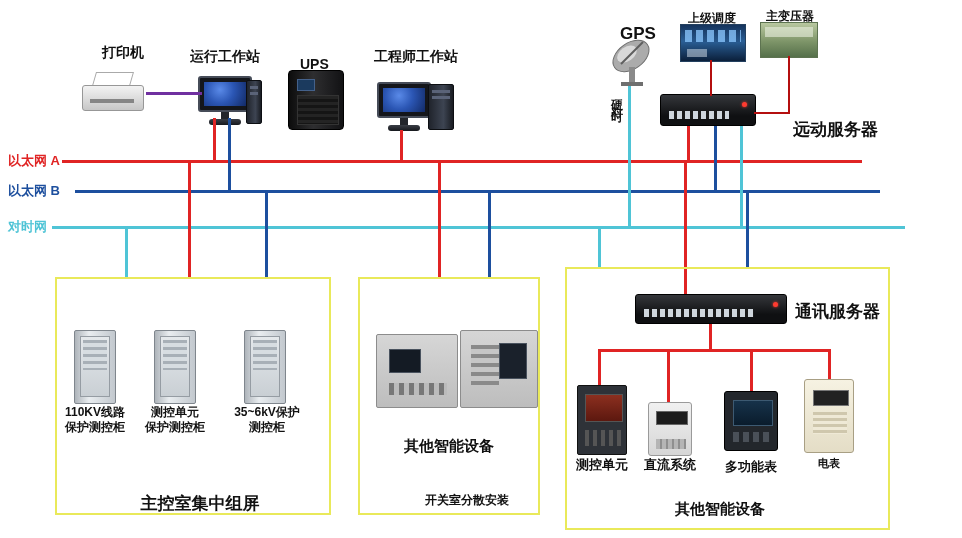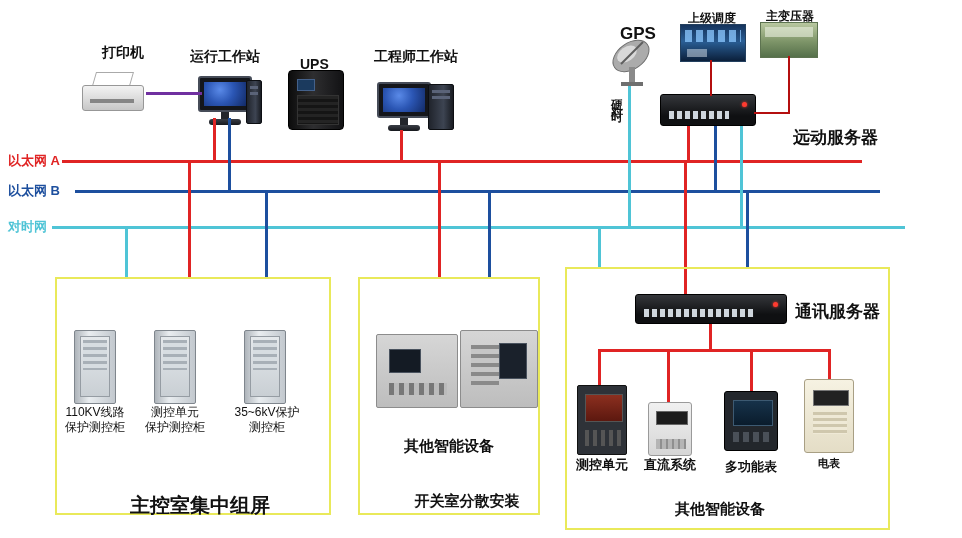--- a/index.html
+++ b/index.html
@@ -17,21 +17,21 @@
 
   .label{position:absolute;color:#111;font-weight:bold;white-space:nowrap;font-size:14px}
   .label.small{font-size:12px}
   .label.mid{font-size:17px}
   .bus-label{position:absolute;font-weight:bold;font-size:13px;white-space:nowrap}
   .vtext{position:absolute;writing-mode:vertical-rl;text-orientation:upright;font-weight:bold;font-size:12px;letter-spacing:5px;color:#111}
 
   .hline,.vline{position:absolute}
   .group{position:absolute;border:2px solid var(--group-border);background:transparent}
 
-  .cab-label{position:absolute;font-weight:normal;font-size:12px;line-height:15px;text-align:center;color:#111}
+  .cab-label{position:absolute;font-weight:bold;font-size:12px;line-height:15px;text-align:center;color:#111}
   .cab-label span{display:block}
   .center-label{position:absolute;font-weight:bold;text-align:center;color:#111}
 
   
   .dev{position:absolute}
 
   
   .printer .p-body{position:absolute;left:0;top:15px;width:62px;height:26px;background:linear-gradient(#f3f3f3,#c7c7c7);border:1px solid #979797;border-radius:3px}
   .printer .p-paper{position:absolute;left:12px;top:2px;width:38px;height:14px;background:#fff;border:1px solid #aaa;transform:skewX(-16deg)}
   .printer .p-slot{position:absolute;left:8px;top:29px;width:44px;height:4px;background:#858585}
@@ -98,21 +98,21 @@
 
 <div id="diagram">
 
   <div class="label" style="left:102px;top:44px">打印机</div>
   <div class="label" style="left:190px;top:48px">运行工作站</div>
   <div class="label" style="left:300px;top:56px">UPS</div>
   <div class="label" style="left:374px;top:48px">工程师工作站</div>
   <div class="label mid" style="left:620px;top:24px">GPS</div>
   <div class="label small" style="left:688px;top:10px">上级调度</div>
   <div class="label small" style="left:766px;top:8px">主变压器</div>
-  <div class="label mid" style="left:793px;top:126px">远动服务器</div>
+  <div class="label mid" style="left:793px;top:118px">远动服务器</div>
   <div class="vtext" style="left:608px;top:90px;height:64px">硬对时</div>
 
   <div class="dev printer" style="left:82px;top:70px;width:62px;height:44px">
     <div class="p-paper"></div>
     <div class="p-body"></div>
     <div class="p-slot"></div>
   </div>
 
   <div class="dev monitor" style="left:197px;top:76px">
     <div class="m-frame"></div>
@@ -201,26 +201,26 @@
   </div>
   <div class="cab-label" style="left:129px;top:405px;width:92px">
     <span>测控单元</span>
     <span>保护测控柜</span>
   </div>
   <div class="cab-label" style="left:221px;top:405px;width:92px">
     <span>35~6kV保护</span>
     <span>测控柜</span>
   </div>
 
-  <div class="center-label" style="left:55px;top:492px;width:290px;font-size:20px">主控室集中组屏</div>
+  <div class="center-label" style="left:55px;top:492px;width:290px;font-size:17px">主控室集中组屏</div>
 
   <div class="dev prot prot-a" style="left:376px;top:334px"></div>
   <div class="dev prot prot-b" style="left:460px;top:330px"></div>
   <div class="center-label" style="left:358px;top:437px;width:182px;font-size:15px">其他智能设备</div>
-  <div class="center-label" style="left:358px;top:492px;width:218px;font-size:15px">开关室分散安装</div>
+  <div class="center-label" style="left:358px;top:492px;width:218px;font-size:12px">开关室分散安装</div>
 
   <div class="dev rack" style="left:635px;top:294px;width:152px;height:30px">
     <div class="ports" style="width:110px"></div>
     <div class="led"></div>
   </div>
   <div class="label mid" style="left:795px;top:300px">通讯服务器</div>
 
   <div class="vline" style="left:709px;top:324px;width:3px;height:27px;background:var(--device-tree)"></div>
   <div class="hline" style="left:598px;top:349px;width:233px;height:3px;background:var(--device-tree)"></div>
   <div class="vline" style="left:598px;top:349px;width:3px;height:36px;background:var(--device-tree)"></div>

